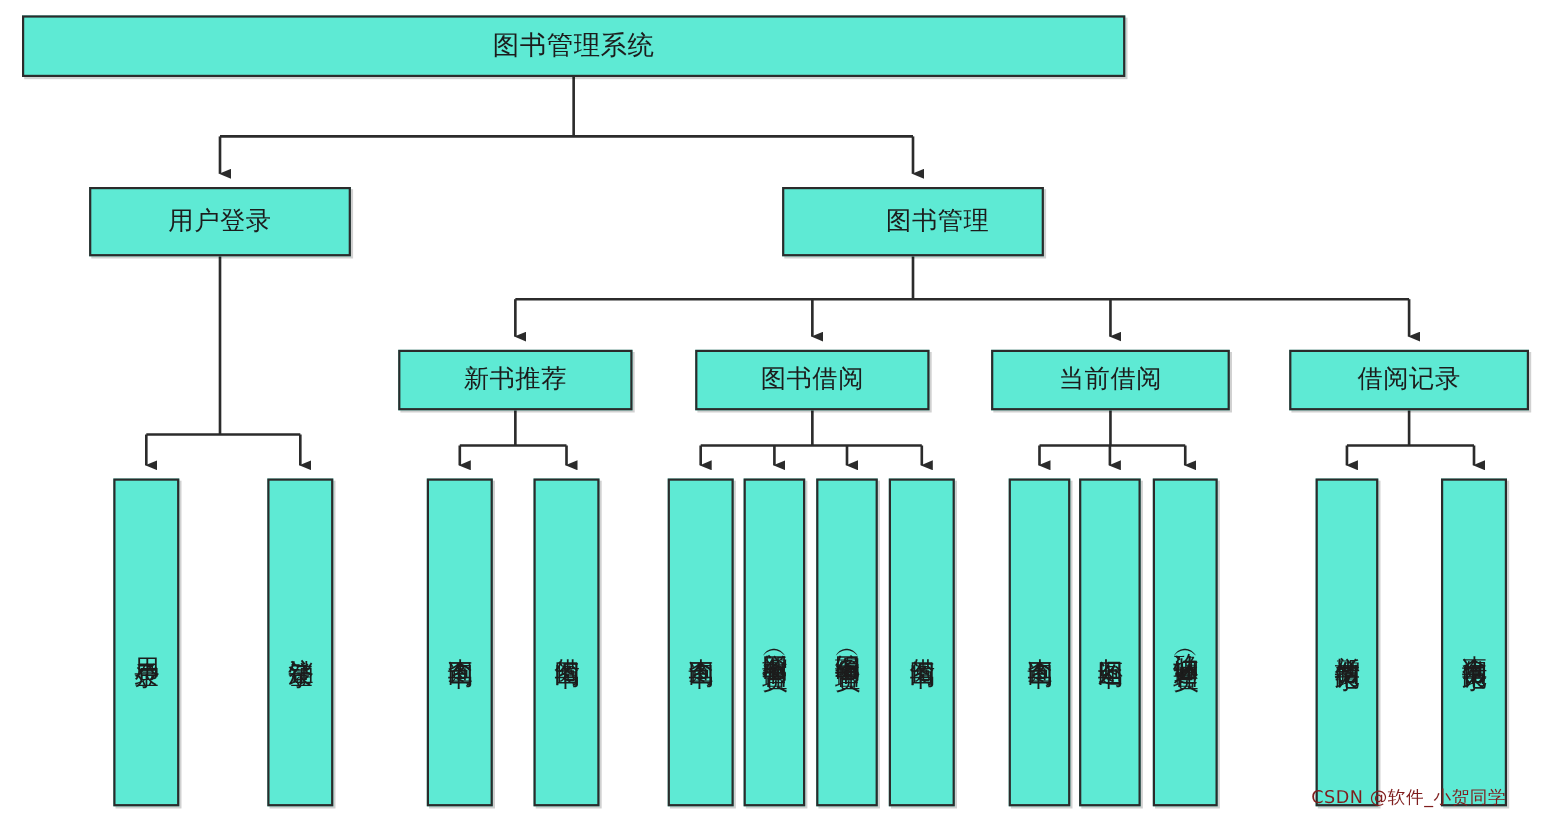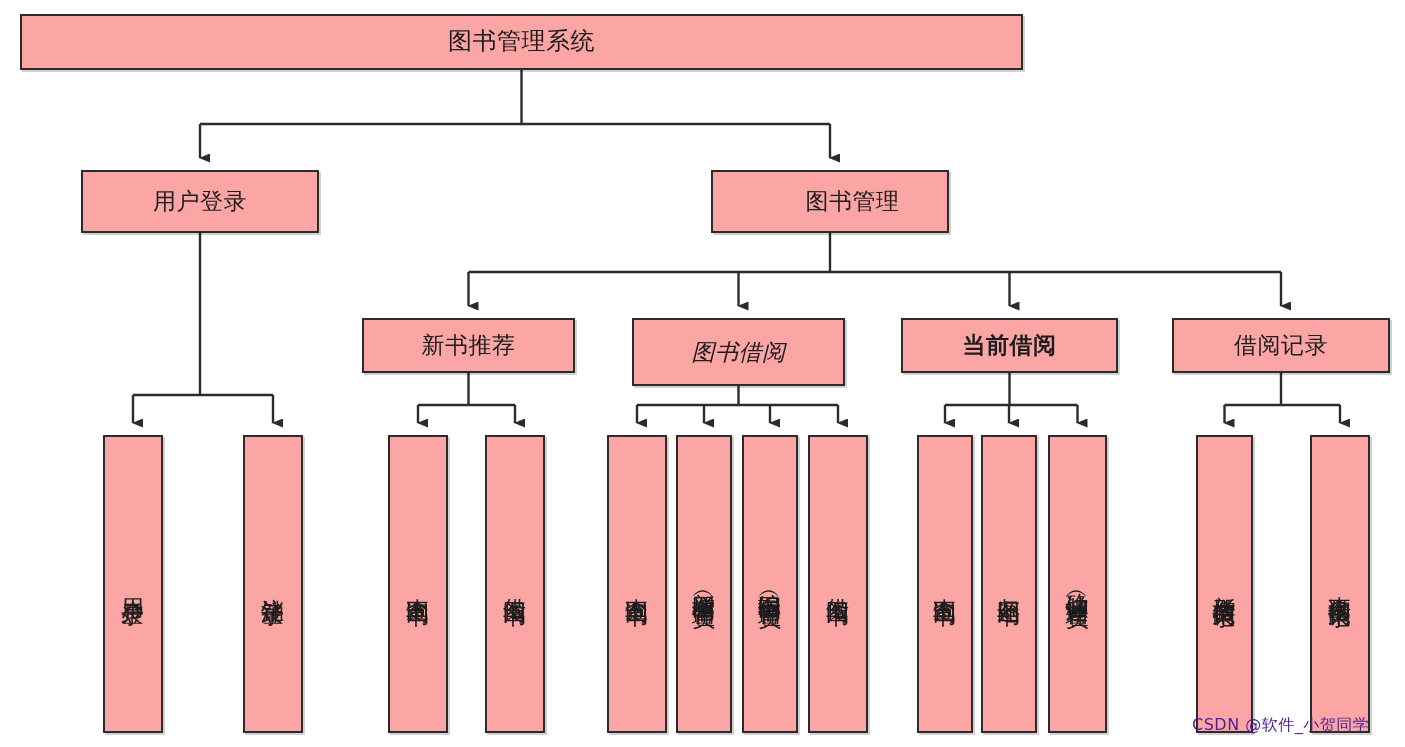--- a/index.html
+++ b/index.html
@@ -22,21 +22,21 @@
     position: absolute;
     left: 0;
     top: 0;
     width: 1405px;
     height: 747px;
   }
   .node-box {
     position: absolute;
     box-sizing: border-box;
     border: 2px solid #2b2b2b;
-    background: #fca5a5;
+    background: #5eead4;
     box-shadow: 2px 2px 0 rgba(0,0,0,0.18);
     display: flex;
     align-items: center;
     justify-content: center;
     overflow: hidden;
   }
   .node-label {
     color: #1c1c1c;
     text-align: center;
     line-height: 1.22;
@@ -52,21 +52,21 @@
     text-orientation: upright;
     font-size: 23px;
     letter-spacing: 2px;
     max-height: 100%;
   }
   .node-box.root .node-label {
     font-size: 24px;
   }
   .watermark {
     position: absolute;
-    color: #4c1d95;
+    color: #7f1d1d;
     font-size: 16px;
     letter-spacing: 0.5px;
     white-space: nowrap;
     user-select: none;
   }
 </style>
 </head>
 <body>
 
 <div id="diagram-root">
@@ -120,24 +120,24 @@
       </div>
       <div class="node-box horiz" style="left: 81px; top: 170px; width: 238px; height: 63px;">
         <span class="node-label">用户登录</span>
       </div>
       <div class="node-box horiz" style="left: 711px; top: 170px; width: 238px; height: 63px; padding-left: 45px;">
         <span class="node-label">图书管理</span>
       </div>
       <div class="node-box horiz" style="left: 362px; top: 318px; width: 213px; height: 55px; align-items: center;">
         <span class="node-label">新书推荐</span>
       </div>
-      <div class="node-box horiz" style="left: 632px; top: 318px; width: 213px; height: 68px; font-style: italic;">
+      <div class="node-box horiz" style="left: 632px; top: 318px; width: 213px; height: 55px;">
         <span class="node-label">图书借阅</span>
       </div>
-      <div class="node-box horiz" style="left: 901px; top: 318px; width: 217px; height: 55px; font-weight: bold;">
+      <div class="node-box horiz" style="left: 901px; top: 318px; width: 217px; height: 55px;">
         <span class="node-label">当前借阅</span>
       </div>
       <div class="node-box horiz" style="left: 1172px; top: 318px; width: 218px; height: 55px; align-items: center;">
         <span class="node-label">借阅记录</span>
       </div>
       <div class="node-box vert" style="left: 103px; top: 435px; width: 60px; height: 298px;">
         <span class="node-label">用户登录</span>
       </div>
       <div class="node-box vert" style="left: 243px; top: 435px; width: 60px; height: 298px;">
         <span class="node-label">注销登录</span>

